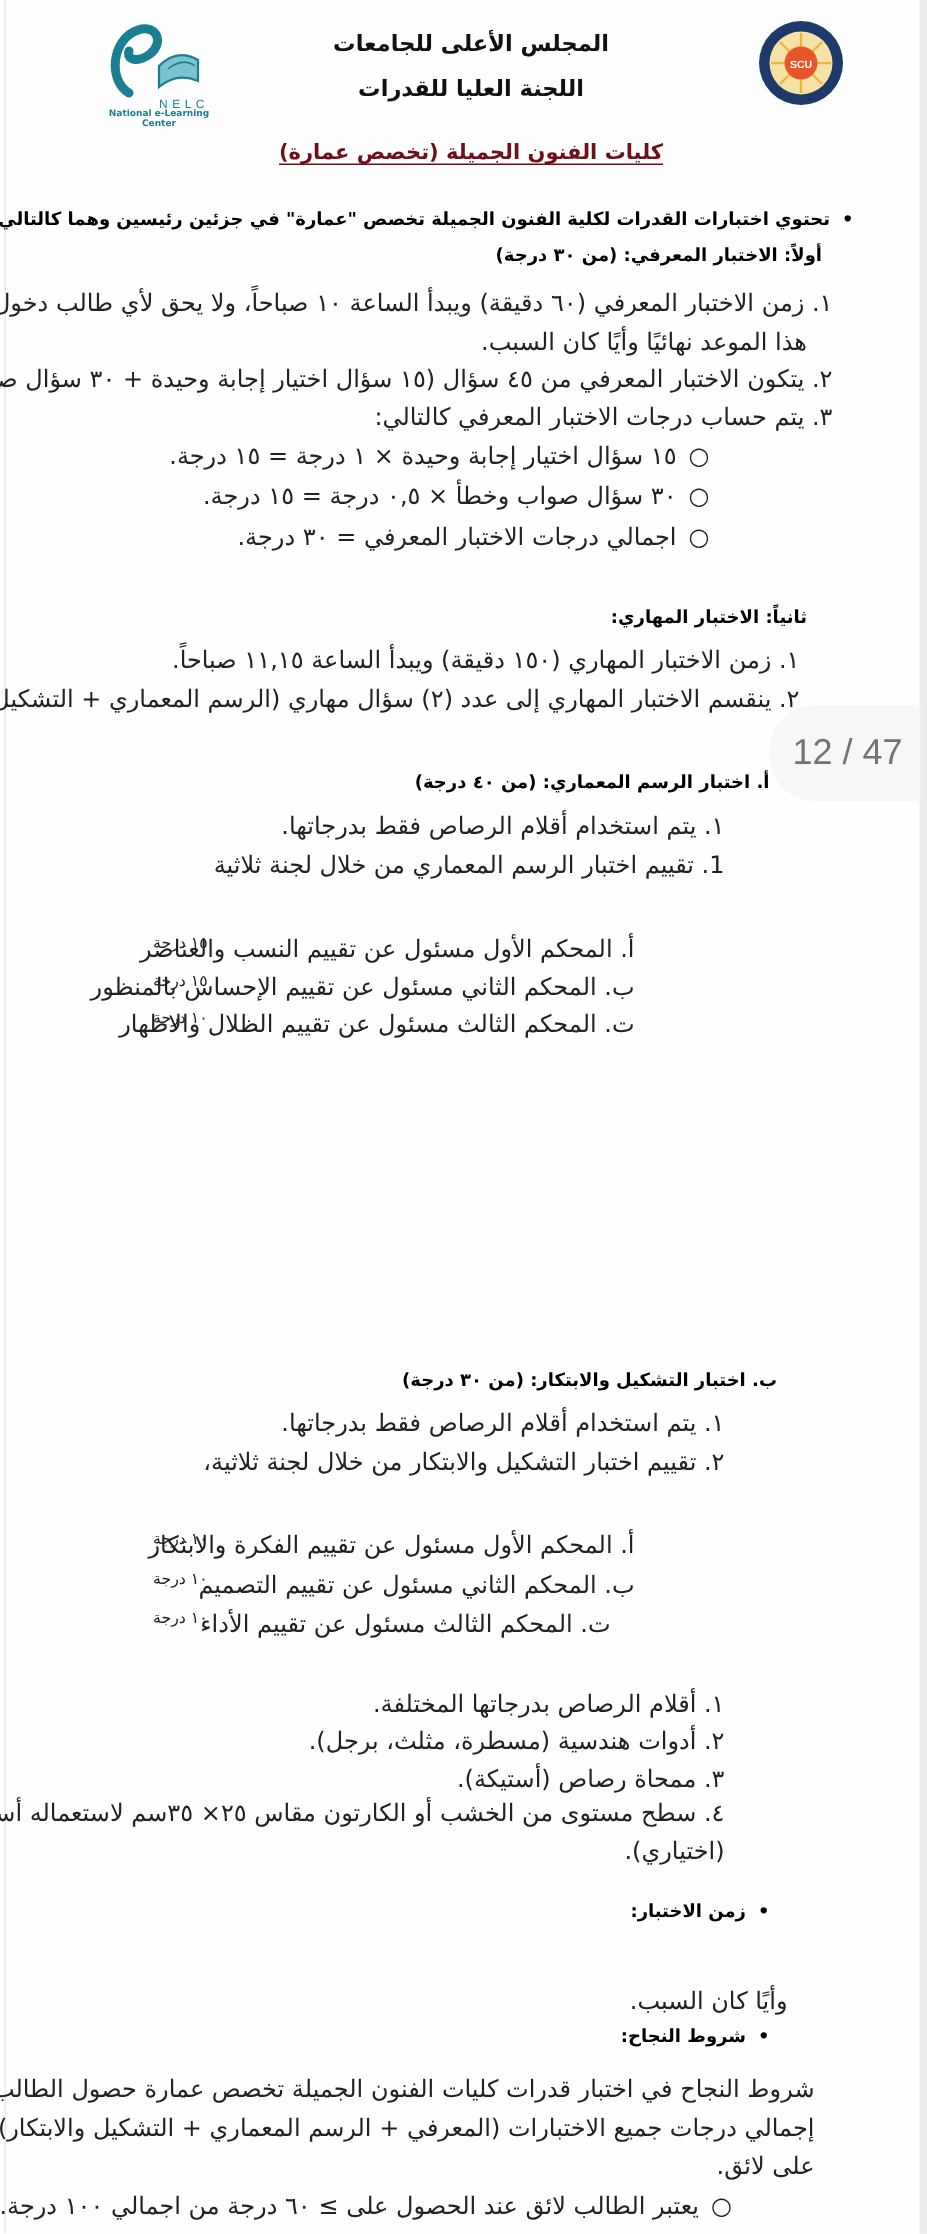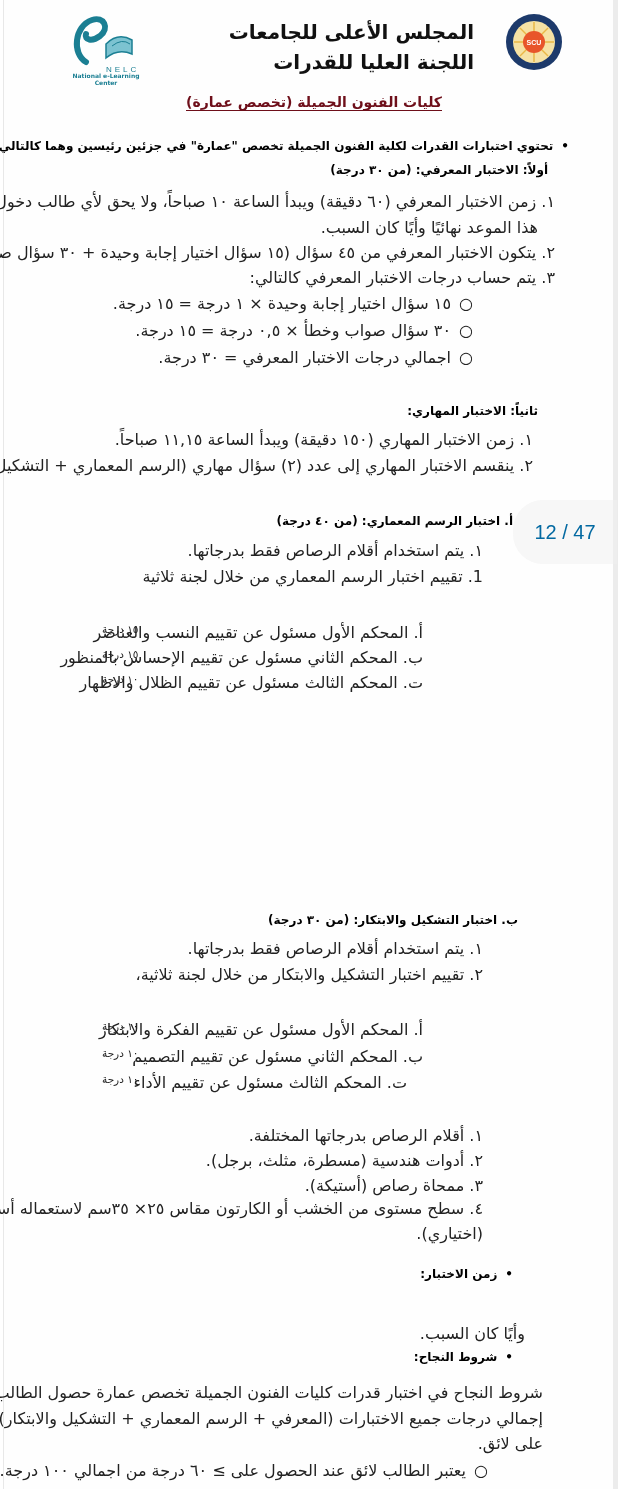--- a/index.html
+++ b/index.html
@@ -8,38 +8,38 @@
     background:#ffffff;
     font-family:"DejaVu Sans", "Liberation Sans", sans-serif;
     color:#1a1a1a;
   }
   .page {
     position:absolute; left:3px; top:0; width:609px; height:1489px;
     background:#fefefe;
     border-left:1px solid #e8e8e8; border-right:5px solid #ececec;
   }
   
-  .hdr-title { position:absolute; left:150px; width:320px; 
-    font-weight:bold; font-size:20px; color:#111; direction:rtl; }
+  .hdr-title { position:absolute; left:150px; width:320px; text-align:center;
+    font-weight:bold; font-size:15px; color:#111; direction:rtl; }
   .subtitle { position:absolute; left:150px; width:320px; top:94px; text-align:center;
     font-weight:bold; font-size:14px; color:#6e0f1a; direction:rtl;
     text-decoration:underline; text-underline-offset:3px; }
   .logo-scu { position:absolute; left:500px; top:12px; width:60px; height:60px; }
   .logo-nelc { position:absolute; left:62px; top:14px; width:80px; height:68px; }
   .nelc-cap { position:absolute; left:62px; top:72px; width:80px; font-size:6px;
     color:#1b7f93; text-align:center; font-weight:bold; }
   
   .line { position:absolute; direction:rtl; text-align:right; white-space:nowrap;
     font-size:16px; color:#222; }
   .h { font-weight:bold; font-size:12px; color:#000; }
   .bul { display:inline-block; margin-left:8px; }
   .pager {
-    position:absolute; left:513px; top:500px; width:104px; height:64px;
+    position:absolute; left:513px; top:470px; width:104px; height:64px;
     background:rgba(240,240,240,0.55); border-radius:30px 0 0 30px;
-    color:#0369a1; font-size:20px; line-height:64px; text-align:center;
+    color:#737373; font-size:24px; line-height:64px; text-align:center;
     font-family:"Liberation Sans", sans-serif;
   }
   .score { position:absolute; left:98px; direction:rtl; font-size:10.5px; color:#222; white-space:nowrap; }
 </style>
 </head>
 <body>
 
 <div class="page">
 
   <svg class="logo-nelc" viewBox="0 0 80 68">

